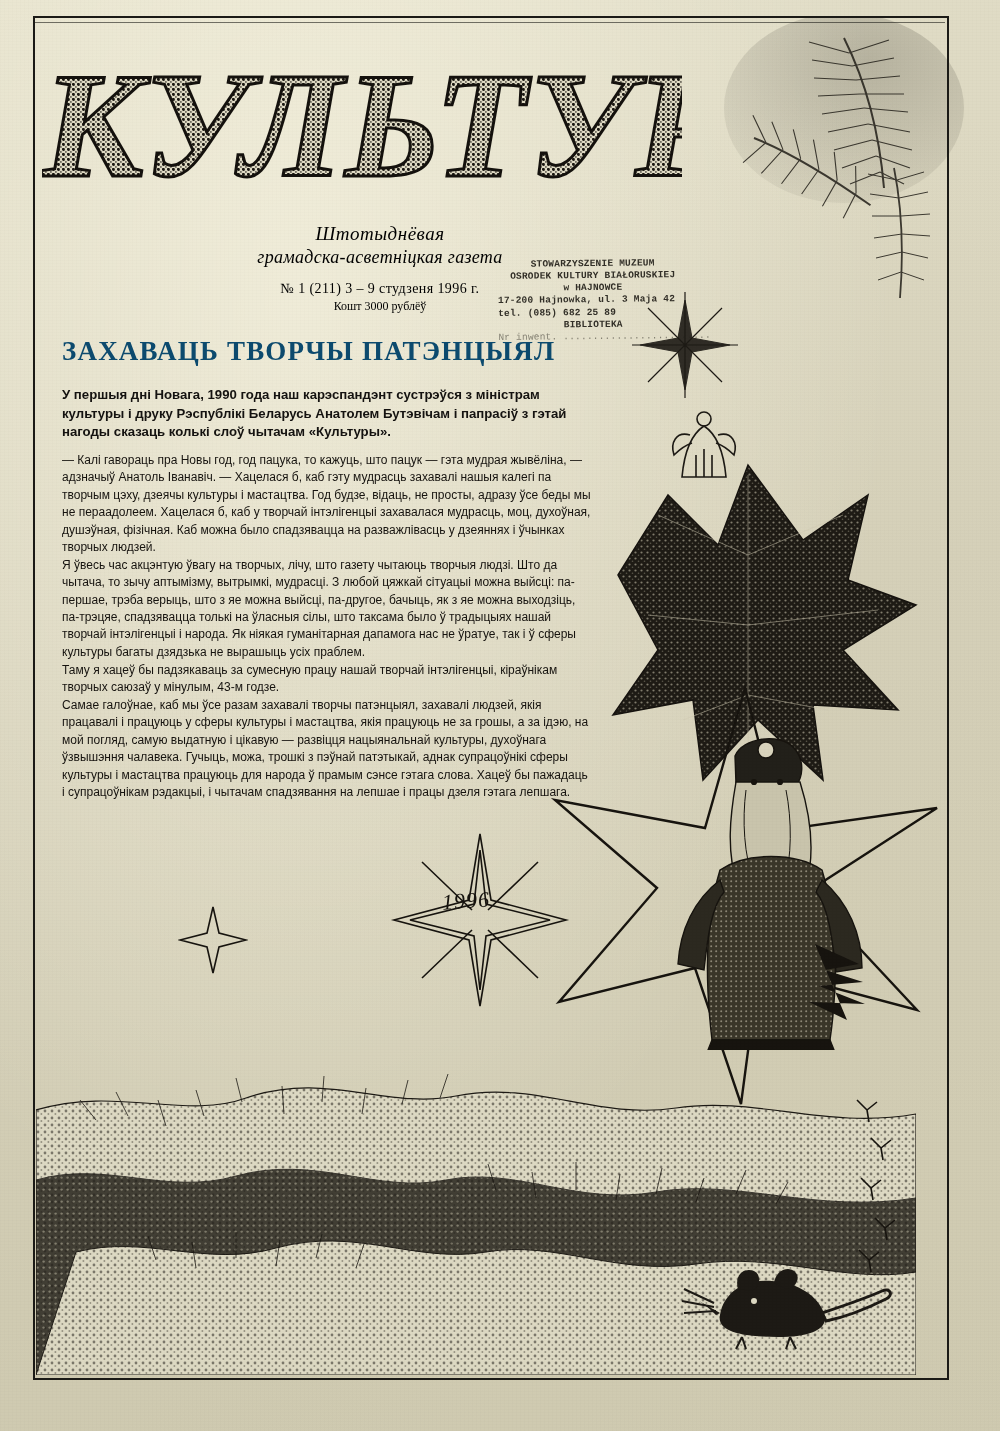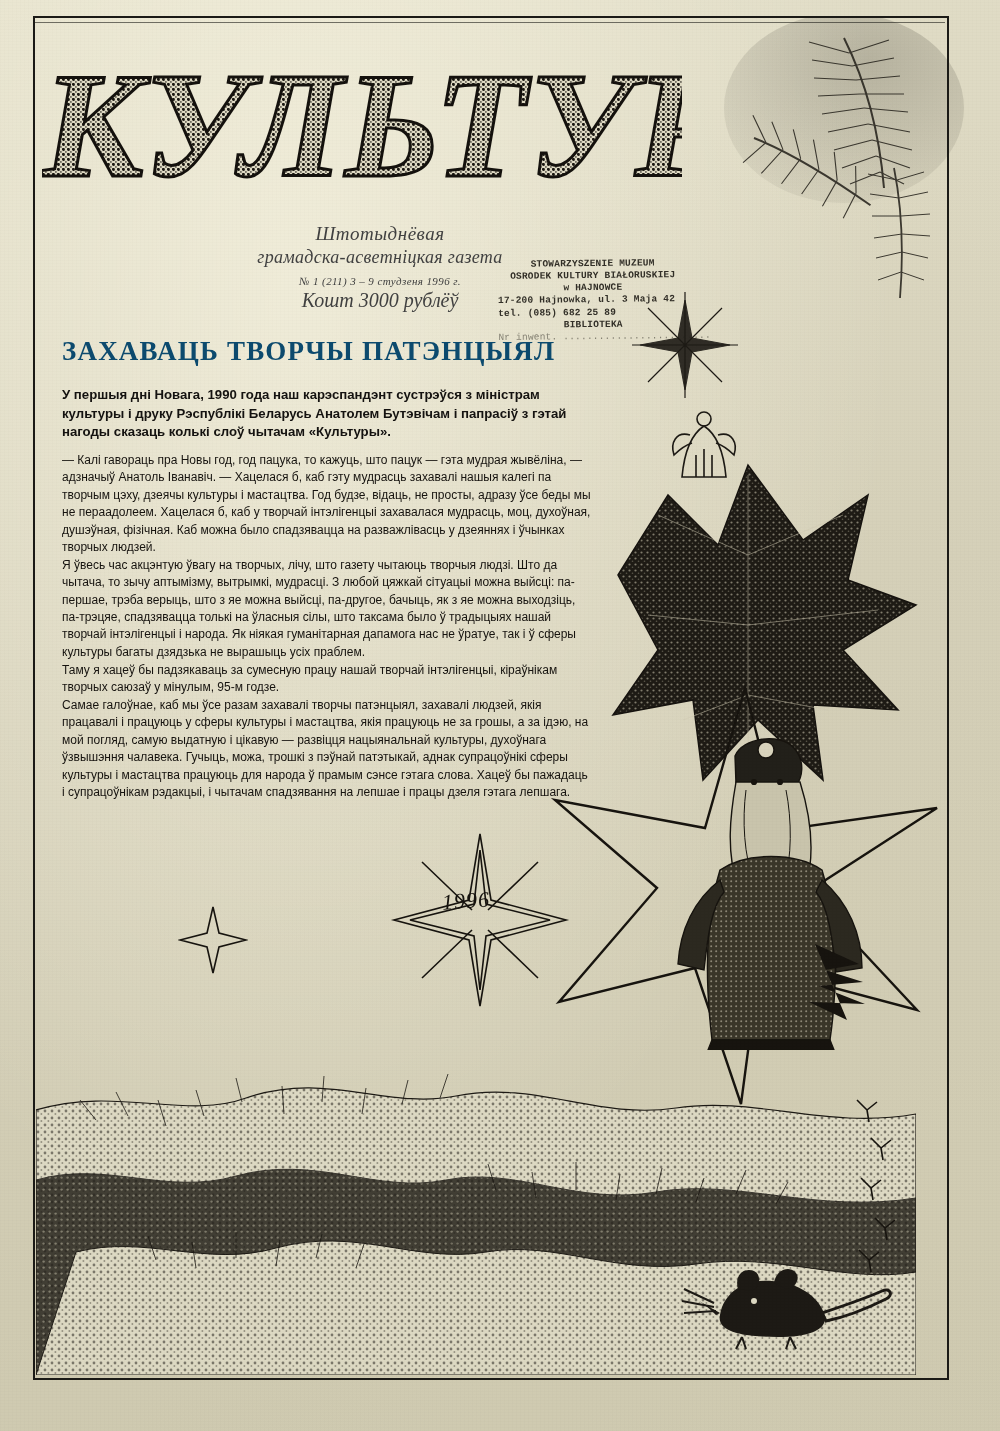--- a/index.html
+++ b/index.html
@@ -70,44 +70,42 @@
     height: 185px;
   }
   .masthead svg { display:block; }
 
   .subtitle-block {
     position: absolute;
     left: 215px;
     top: 222px;
     width: 330px;
     text-align: center;
-    color: #404040;
+    color: #000000;
     font-family: "Liberation Serif", serif;
   }
   .sub-1 {
     font-style: italic;
     font-size: 19px;
     letter-spacing: .5px;
     line-height: 1.25;
   }
   .sub-2 {
     font-style: italic;
     font-size: 18px;
     letter-spacing: .3px;
     line-height: 1.3;
   }
   .issue-line {
-    font-style: italic;
-    font-size: 11px;
-    margin-top: 6px;
+    font-size: 14px;
+    margin-top: 12px;
     letter-spacing: .4px;
   }
   .price-line {
-    font-style: italic;
-    font-size: 20px;
+    font-size: 12px;
     margin-top: 2px;
   }
 
   
   .stamp {
     position: absolute;
     left: 498px;
     top: 258px;
     width: 190px;
     color: #23201a;
@@ -395,17 +393,17 @@
     <div class="faint">Nr inwent. .........................</div>
   </div>
 
   <div class="headline">ЗАХАВАЦЬ ТВОРЧЫ ПАТЭНЦЫЯЛ</div>
 
   <div class="lead">У першыя дні Новага, 1990 года наш карэспандэнт сустрэўся з міністрам культуры і друку Рэспублікі Беларусь Анатолем Бутэвічам і папрасіў з гэтай нагоды сказаць колькі слоў чытачам «Культуры».</div>
 
   <div class="body-text">
     <p>— Калі гавораць пра Новы год, год пацука, то кажуць, што пацук — гэта мудрая жывёліна, — адзначыў Анатоль Іванавіч. — Хацелася б, каб гэту мудрасць захавалі нашыя калегі па творчым цэху, дзеячы культуры і мастацтва. Год будзе, відаць, не просты, адразу ўсе беды мы не пераадолеем. Хацелася б, каб у творчай інтэлігенцыі захавалася мудрасць, моц, духоўная, душэўная, фізічная. Каб можна было спадзявацца на разважлівасць у дзеяннях і ўчынках творчых людзей.</p>
     <p>Я ўвесь час акцэнтую ўвагу на творчых, лічу, што газету чытаюць творчыя людзі. Што да чытача, то зычу аптымізму, вытрымкі, мудрасці. З любой цяжкай сітуацыі можна выйсці: па-першае, трэба верыць, што з яе можна выйсці, па-другое, бачыць, як з яе можна выходзіць, па-трэцяе, спадзявацца толькі на ўласныя сілы, што таксама было ў традыцыях нашай творчай інтэлігенцыі і народа. Як ніякая гуманітарная дапамога нас не ўратуе, так і ў сферы культуры багаты дзядзька не вырашыць усіх праблем.</p>
-    <p>Таму я хацеў бы падзякаваць за сумесную працу нашай творчай інтэлігенцыі, кіраўнікам творчых саюзаў у мінулым, 95-м годзе.</p>
+    <p>Таму я хацеў бы падзякаваць за сумесную працу нашай творчай інтэлігенцыі, кіраўнікам творчых саюзаў у мінулым, 43-м годзе.</p>
     <p>Самае галоўнае, каб мы ўсе разам захавалі творчы патэнцыял, захавалі людзей, якія працавалі і працуюць у сферы культуры і мастацтва, якія працуюць не за грошы, а за ідэю, на мой погляд, самую выдатную і цікавую — развіцця нацыянальнай культуры, духоўнага ўзвышэння чалавека. Гучыць, можа, трошкі з пэўнай патэтыкай, аднак супрацоўнікі сферы культуры і мастацтва працуюць для народа ў прамым сэнсе гэтага слова. Хацеў бы пажадаць і супрацоўнікам рэдакцыі, і чытачам спадзявання на лепшае і працы дзеля гэтага лепшага.</p>
   </div>
 
 </div>
 
 </body></html>

